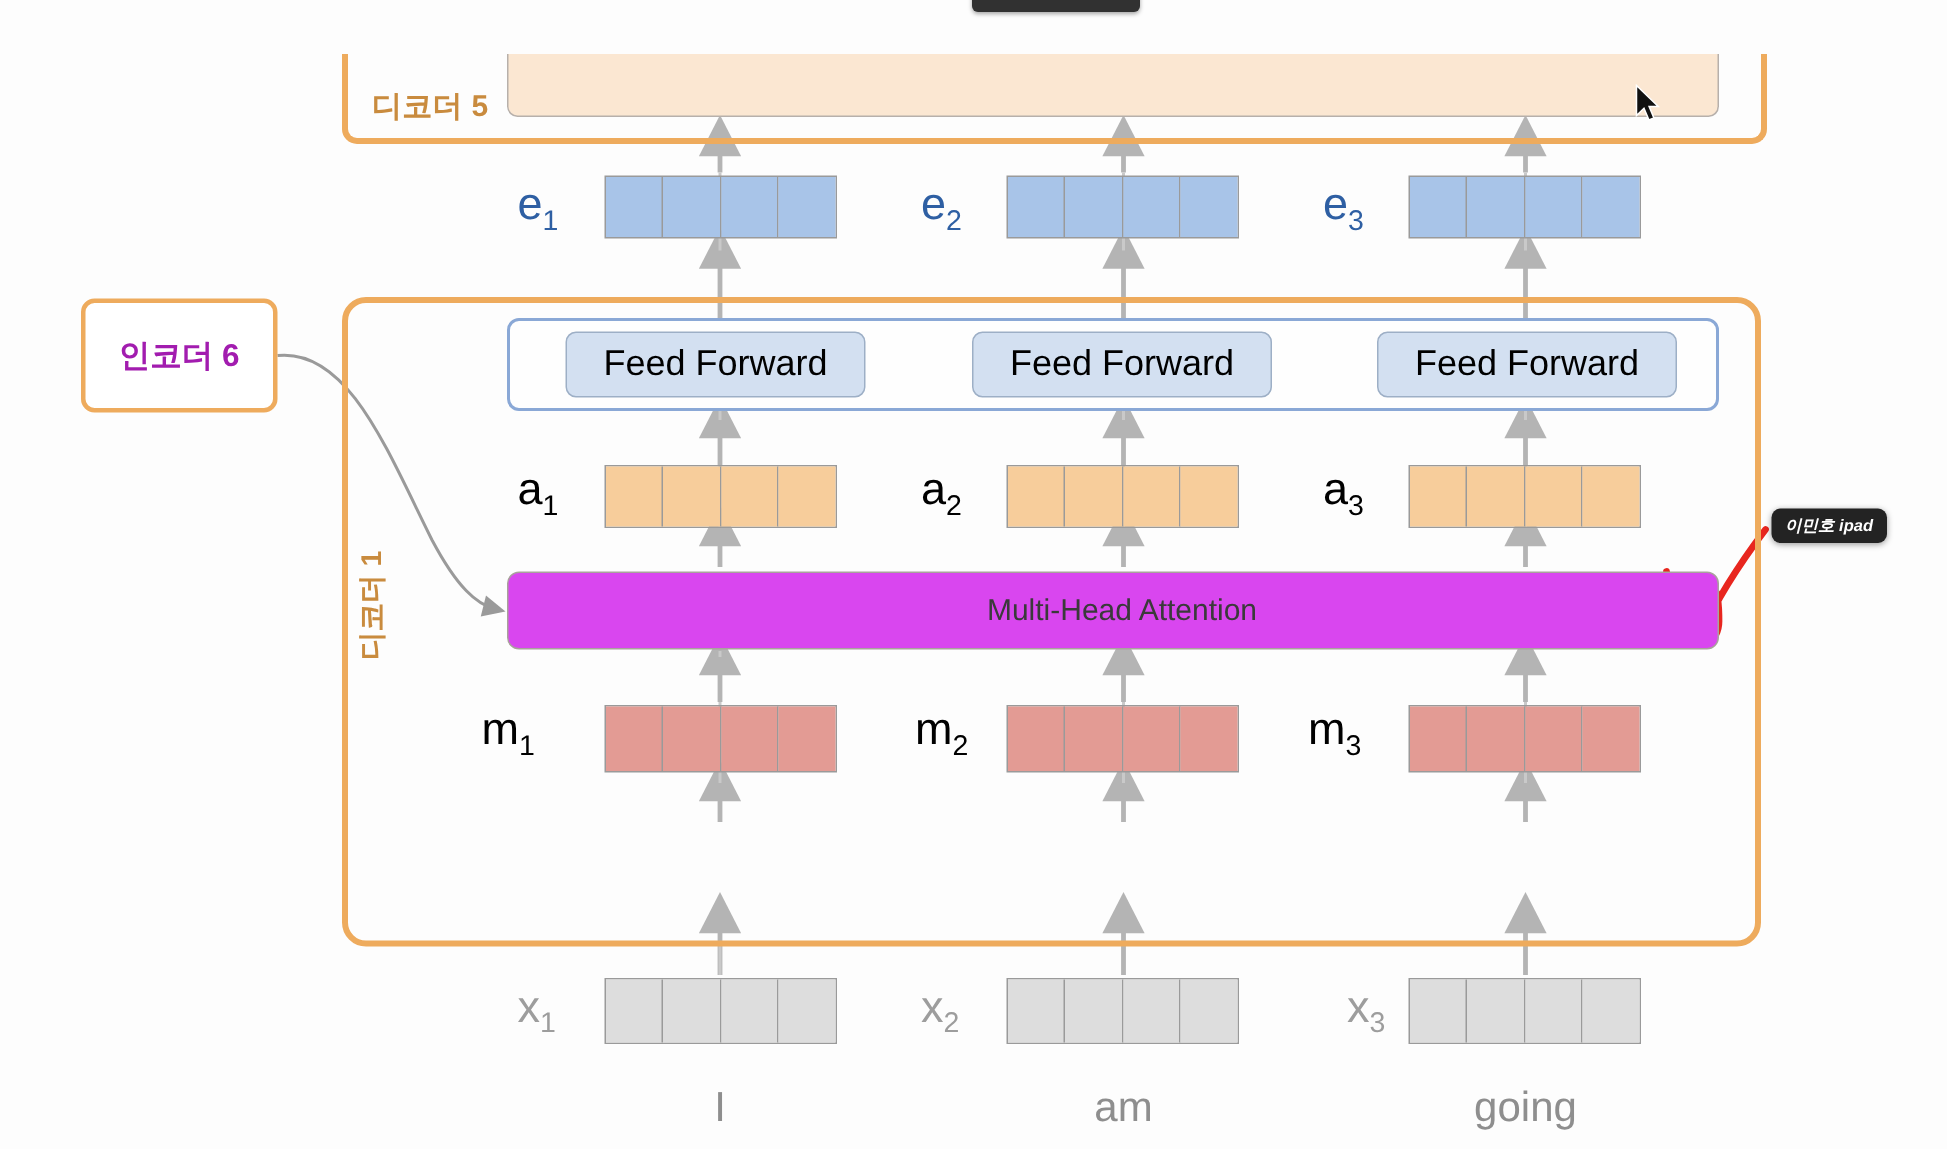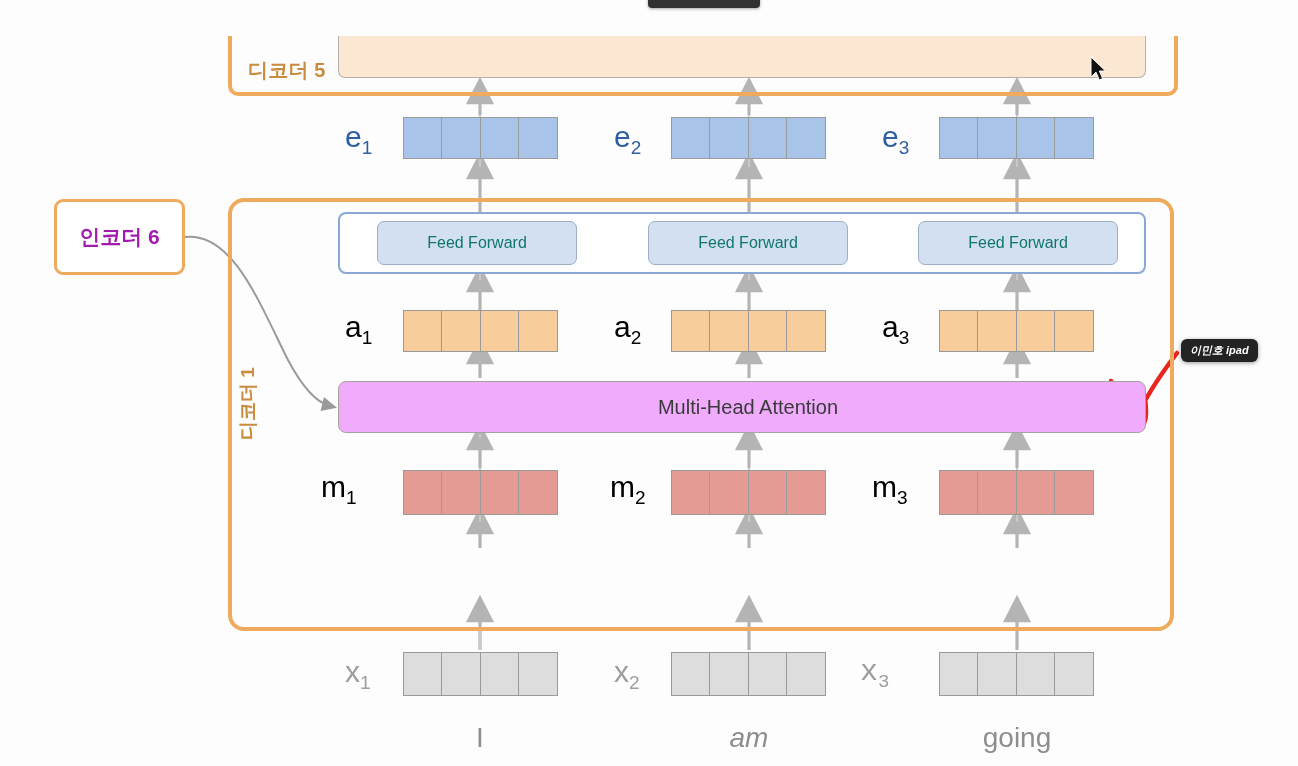--- a/index.html
+++ b/index.html
@@ -132,34 +132,34 @@
     top: 221px;
     width: 200px;
     height: 44px;
     background: #d3e0f1;
     border: 1px solid #9dafc6;
     border-radius: 7px;
     box-sizing: border-box;
     display: flex;
     align-items: center;
     justify-content: center;
-    font-size: 16px;
-    color: #0f766e;
+    font-size: 24px;
+    color: #000000;
   }
   #ff-1 { left: 377px; }
   #ff-2 { left: 648px; }
   #ff-3 { left: 918px; }
 
   
   .attn-bar {
     position: absolute;
     left: 338px;
     width: 808px;
     height: 52px;
-    background: #f0abfc;
+    background: #d946ef;
     border: 1px solid #a9a29c;
     border-radius: 8px;
     box-sizing: border-box;
     display: flex;
     align-items: center;
     justify-content: center;
     font-size: 20px;
     color: #3a3a3a;
     padding-left: 12px;
   }
@@ -409,30 +409,30 @@
   </div>
 
   <div class="vlabel gray" style="left:614px; top:655px;">x<sub>2</sub></div>
   <div class="vec gray" style="left:671px; top:652px; width:155px; height:44px;">
     <div class="cell"></div>
     <div class="cell"></div>
     <div class="cell"></div>
     <div class="cell"></div>
   </div>
 
-  <div class="vlabel gray" style="left:860px; top:655px;font-family:Liberation Mono, monospace;">x<sub>3</sub></div>
+  <div class="vlabel gray" style="left:898px; top:655px;">x<sub>3</sub></div>
   <div class="vec gray" style="left:939px; top:652px; width:155px; height:44px;">
     <div class="cell"></div>
     <div class="cell"></div>
     <div class="cell"></div>
     <div class="cell"></div>
   </div>
 
   <div class="word" style="left:400px; top:722px;">I</div>
-  <div class="word" style="left:669px; top:722px;font-style:italic;">am</div>
+  <div class="word" style="left:669px; top:722px;">am</div>
   <div class="word" style="left:937px; top:722px;">going</div>
 
   <div id="annot-badge">이민호 ipad</div>
 
   <svg id="cursor" viewBox="0 0 18 26" xmlns="http://www.w3.org/2000/svg">
     <path d="M1,1 L1,21 L6,16.2 L9.3,24 L12.6,22.6 L9.4,15 L15.5,15 Z" fill="#111111" stroke="#ffffff" stroke-width="1"></path>
   </svg>
 
 </div>
 

